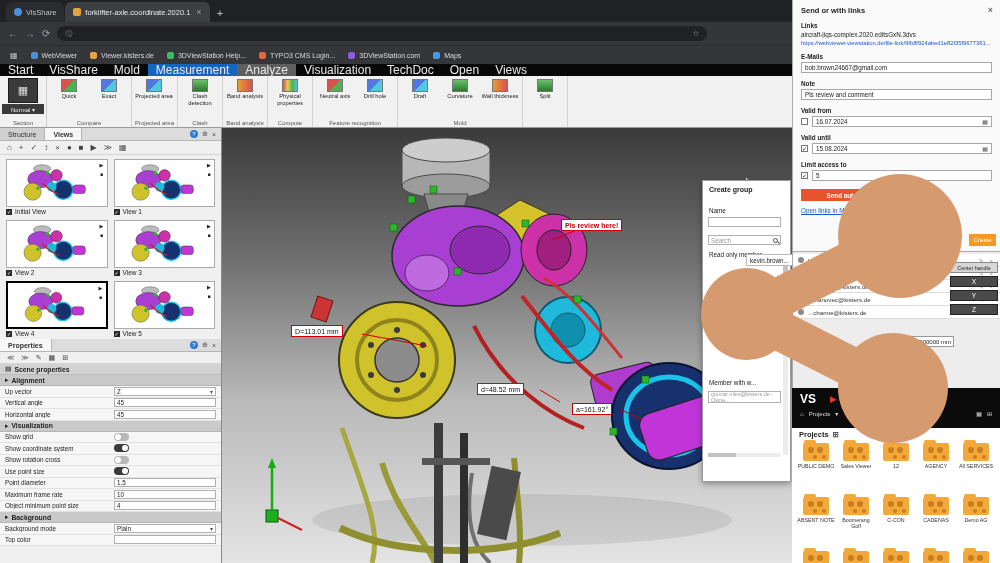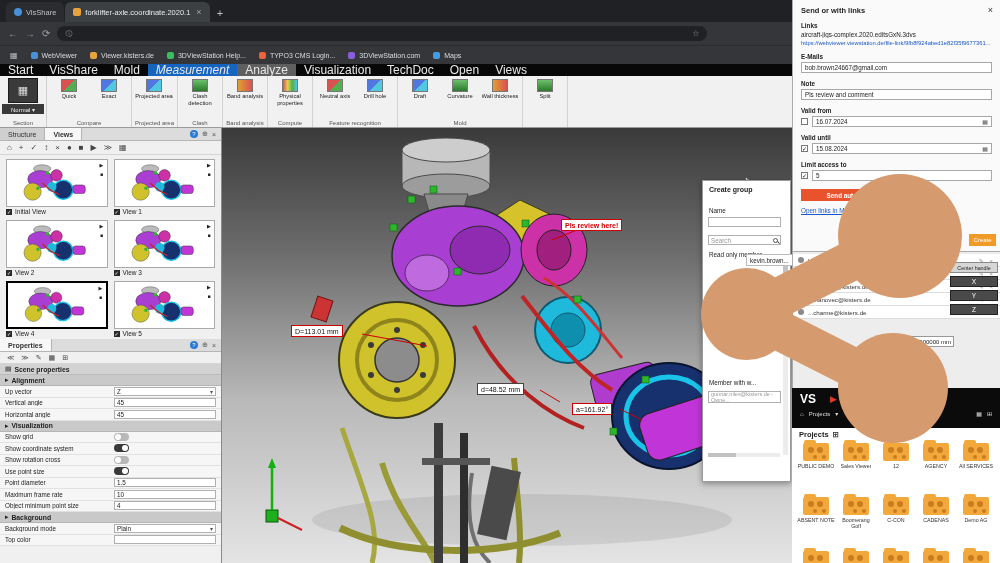--- a/index.html
+++ b/index.html
@@ -21,21 +21,21 @@
 #urlpill .star{margin-left:auto;color:#9aa0a6;font-size:8px;}
 #bookmarksbar{position:absolute;top:45px;left:0;right:0;height:19px;background:#35363a;border-top:1px solid #2a2b2e;display:flex;align-items:center;gap:13px;padding:0 10px;}
 .apps{color:#bdc1c6;font-size:8px;}
 .bm{display:flex;align-items:center;gap:4px;font-size:7px;color:#dadce0;white-space:nowrap;}
 .bmic{width:7px;height:7px;border-radius:2px;flex:0 0 auto;}
 
 
 #ribbontabs{position:absolute;top:64px;left:0;right:0;height:12px;background:#080808;display:flex;}
 #rtabs{display:flex;align-items:stretch;}
 .rtab{padding:0 8px;font-size:12px;color:#e8e8e8;display:flex;align-items:center;}
-.rtab.highlight{background:#1565c0;font-style:italic;}
+.rtab.highlight{background:#1565c0;}
 .rtab.active{background:#5f5f5f;}
 #ribbonbody{position:absolute;top:76px;left:0;right:0;height:52px;background:#f1f1f1;border-bottom:1px solid #9a9a9a;display:flex;}
 #sectiongroup{width:47px;border-right:1px solid #cdcdcd;display:flex;flex-direction:column;align-items:center;padding-top:2px;}
 #secbtn{width:30px;height:25px;background:#3a3a3a;border:1px solid #1c1c1c;color:#ddd;font-size:11px;display:flex;align-items:center;justify-content:center;}
 #secdd{margin-top:1px;width:42px;height:10px;background:#3a3a3a;color:#eee;font-size:6px;display:flex;align-items:center;justify-content:center;gap:2px;}
 .rcaption{font-size:6px;color:#555;text-align:center;margin-top:auto;padding-bottom:1px;white-space:nowrap;}
 #rgroups{display:flex;flex:1;}
 .rgroup{display:flex;flex-direction:column;border-right:1px solid #d2d2d2;padding:2px 3px 0;}
 .rtools{display:flex;gap:2px;}
 .rtool{width:38px;display:flex;flex-direction:column;align-items:center;gap:1px;}

